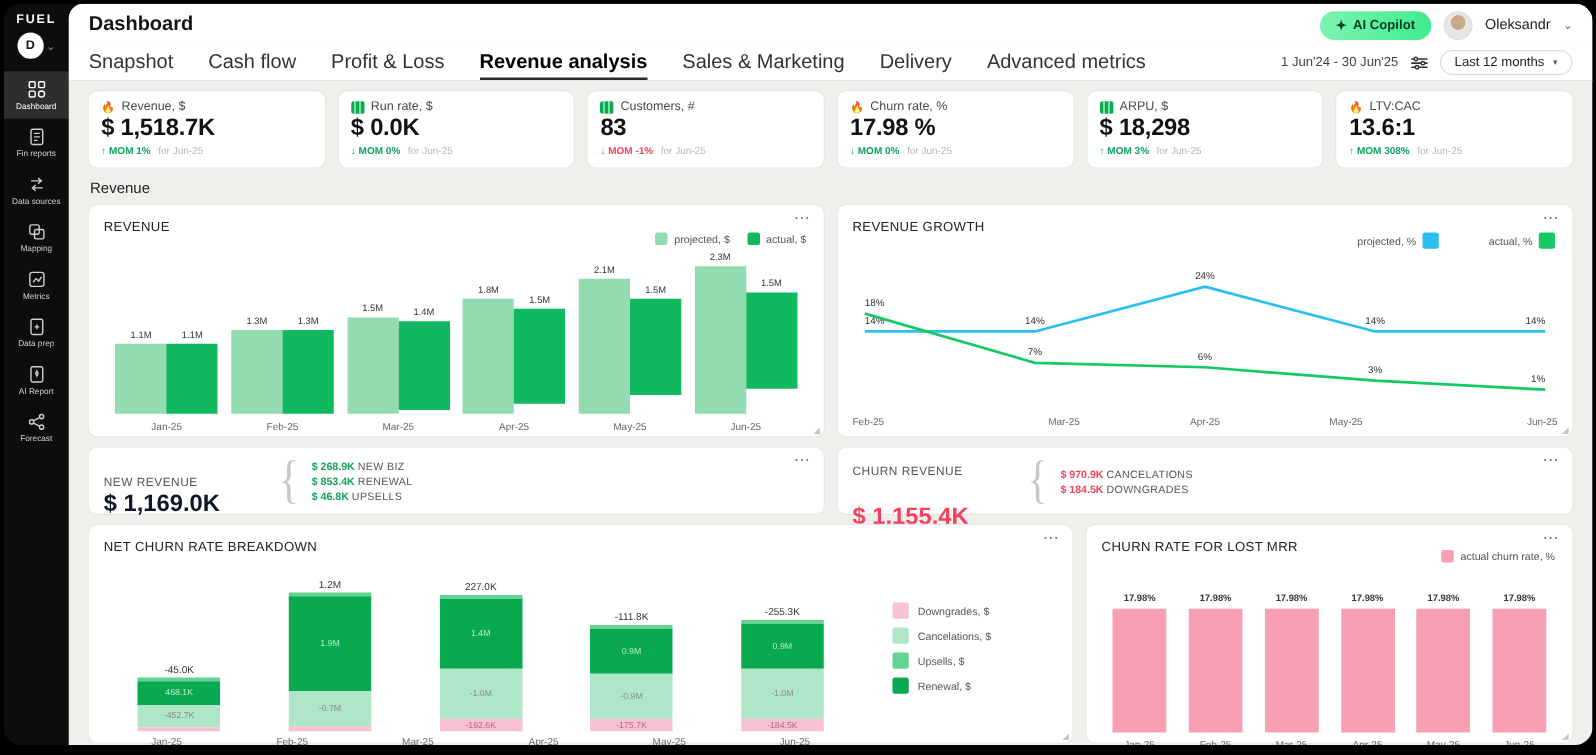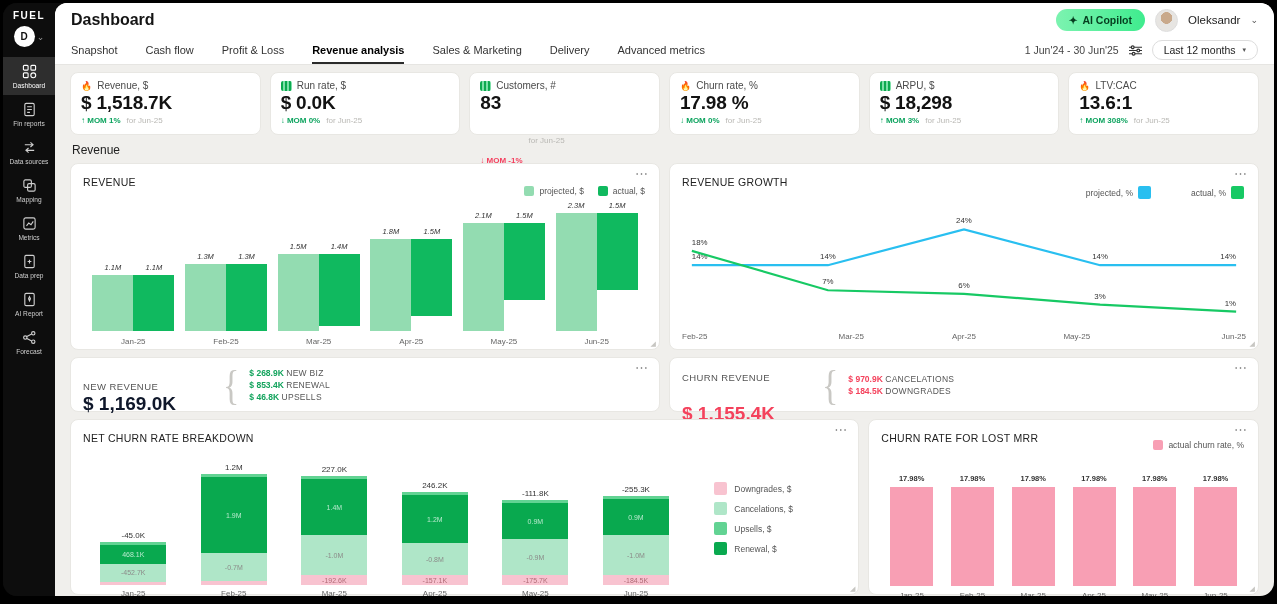--- a/index.html
+++ b/index.html
@@ -23,39 +23,39 @@
   .header { background:#fff; height:34px; display:flex; align-items:center; padding:0 16px; flex-shrink:0; }
   .page-title { font-size:16px; font-weight:700; color:#141414; }
   .header-right { margin-left:auto; display:flex; align-items:center; gap:10px; }
   .ai-pill { display:flex; align-items:center; gap:5px; background:linear-gradient(90deg,#7cf3b0,#3fec8e); border:none; border-radius:999px; padding:5px 13px; font-size:10.5px; font-weight:700; color:#063d1f; cursor:pointer; font-family:inherit; }
   .avatar { width:23px; height:23px; border-radius:50%; background:radial-gradient(circle at 50% 38%, #c9a98b 0 34%, #e7e5e2 36%); border:1px solid #ddd; cursor:pointer; }
   .user-name { font-size:11.5px; color:#222; }
   .user-chev { font-size:9px; color:#555; cursor:pointer; }
 
   .tabs-row { background:#fff; height:28px; display:flex; align-items:flex-end; padding:0 16px; border-bottom:1px solid #e6e5e2; flex-shrink:0; }
   .tabs { display:flex; gap:28px; height:100%; align-items:center; }
-  .tab { font-size:11px; color:#333; cursor:pointer; height:100%; display:flex; align-items:center; border-bottom:2px solid transparent; }
+  .tab { font-size:16px; color:#333; cursor:pointer; height:100%; display:flex; align-items:center; border-bottom:2px solid transparent; }
   .tab.active { color:#000; border-bottom:2px solid #2b2b2b; font-weight:600; }
   .tabs-right { margin-left:auto; display:flex; align-items:center; gap:9px; padding-bottom:4px; }
   .date-range { font-size:10.5px; color:#444; }
   .filter-btn { background:none; border:none; cursor:pointer; color:#333; display:flex; align-items:center; }
   .period-pill { display:flex; align-items:center; gap:7px; border:1px solid #ddd; background:#fff; border-radius:999px; padding:3px 11px; font-size:10.5px; color:#222; cursor:pointer; font-family:inherit; }
   .period-pill .pp-chev { font-size:7px; color:#555; }
 
   .content { flex:1; padding:7px 15px 0; overflow:hidden; }
 
   
   .kpi-row { display:grid; grid-template-columns:repeat(6,1fr); gap:9px; }
   .kpi-card { background:#fff; border:1px solid #e8e7e3; border-radius:8px; padding:7px 10px 6px; height:63px; }
   .kpi-top { display:flex; align-items:center; gap:5px; font-size:10px; color:#4a4a4a; }
   .kpi-value { font-size:19px; font-weight:600; color:#121212; margin-top:1px; letter-spacing:-0.2px; }
   .kpi-foot { display:flex; align-items:center; gap:6px; font-size:8px; margin-top:2px; }
   .mom { font-weight:700; }
   .mom.green { color:#0ca35e; }
-  .mom.red { color:#f43f5e;margin-top:40px; }
+  .mom.red { color:#f43f5e; }
   .kpi-period { color:#b9b8b4; }
   .flame { font-size:9px; }
   .chart-ico { width:11px; height:10px; border-radius:2px; background:repeating-linear-gradient(90deg,#0ca94f 0 2.5px,#7ddfa8 2.5px 4px); display:inline-block; }
 
   .section-title { font-size:12px; color:#222; margin:8px 2px 6px; }
 
   
   .grid-2 { display:grid; grid-template-columns:1fr 1fr; gap:9px; }
   .grid-bottom { display:grid; grid-template-columns:2.02fr 1fr; gap:9px; margin-top:7px; }
   .card { background:#fff; border:1px solid #e8e7e3; border-radius:8px; padding:8px 12px; position:relative; }
@@ -67,21 +67,21 @@
   .bottom-h { height:176px; }
 
   .legend { position:absolute; top:22px; right:14px; display:flex; gap:14px; align-items:center; }
   .lg-item { display:flex; align-items:center; gap:5px; font-size:8.5px; color:#555; }
   .lg-sq { width:10px; height:10px; border-radius:2px; display:inline-block; }
   .lg-sq.big { width:13px; height:13px; }
 
   
   .plot-bars { display:flex; justify-content:space-around; align-items:flex-end; height:132px; margin-top:24px; padding:0 4px; }
   .bar-group { display:flex; flex-direction:column; align-items:center; }
-  .bars { display:flex; align-items:flex-start;font-style:italic; }
+  .bars { display:flex; align-items:center; }
   .bar-wrap { display:flex; flex-direction:column; align-items:center; justify-content:flex-end; }
   .bar-label { font-size:7.5px; color:#333; margin-bottom:3px; }
   .bar { width:41px; }
   .cat-label { font-size:8px; color:#666; margin-top:6px; }
 
   
   .line-wrap { margin-top:14px; }
   .line-cats { display:grid; grid-template-columns:repeat(5,1fr); font-size:8px; color:#666; margin-top:2px; }
   .line-cats span { text-align:center; }
   .line-cats span:first-child { text-align:left; }
@@ -518,29 +518,20 @@
                 <div class="nc-col">
                   <div class="nc-total">227.0K</div>
                   <div class="nc-bar">
                     <div class="nc-seg" style="height: 3px; background: rgb(98, 211, 147); color: rgb(255, 255, 255);"></div>
                     <div class="nc-seg" style="height: 56px; background: rgb(9, 169, 79); color: rgb(183, 233, 205);">1.4M</div>
                     <div class="nc-seg" style="height: 40px; background: rgb(175, 230, 200); color: rgb(139, 139, 137);">-1.0M</div>
                     <div class="nc-seg" style="height: 10px; background: rgb(248, 195, 208); color: rgb(176, 106, 118);">-192.6K</div>
                   </div>
                 </div>
                 <div class="nc-col">
-                  <div class="nc-total">246.2K</div>
-                  <div class="nc-bar">
-                    <div class="nc-seg" style="height: 3px; background: rgb(98, 211, 147); color: rgb(255, 255, 255);"></div>
-                    <div class="nc-seg" style="height: 48px; background: rgb(9, 169, 79); color: rgb(183, 233, 205);">1.2M</div>
-                    <div class="nc-seg" style="height: 32px; background: rgb(175, 230, 200); color: rgb(139, 139, 137);">-0.8M</div>
-                    <div class="nc-seg" style="height: 10px; background: rgb(248, 195, 208); color: rgb(176, 106, 118);">-157.1K</div>
-                  </div>
-                </div>
-                <div class="nc-col">
                   <div class="nc-total">-111.8K</div>
                   <div class="nc-bar">
                     <div class="nc-seg" style="height: 3px; background: rgb(98, 211, 147); color: rgb(255, 255, 255);"></div>
                     <div class="nc-seg" style="height: 36px; background: rgb(9, 169, 79); color: rgb(183, 233, 205);">0.9M</div>
                     <div class="nc-seg" style="height: 36px; background: rgb(175, 230, 200); color: rgb(139, 139, 137);">-0.9M</div>
                     <div class="nc-seg" style="height: 10px; background: rgb(248, 195, 208); color: rgb(176, 106, 118);">-175.7K</div>
                   </div>
                 </div>
                 <div class="nc-col">
                   <div class="nc-total">-255.3K</div>

